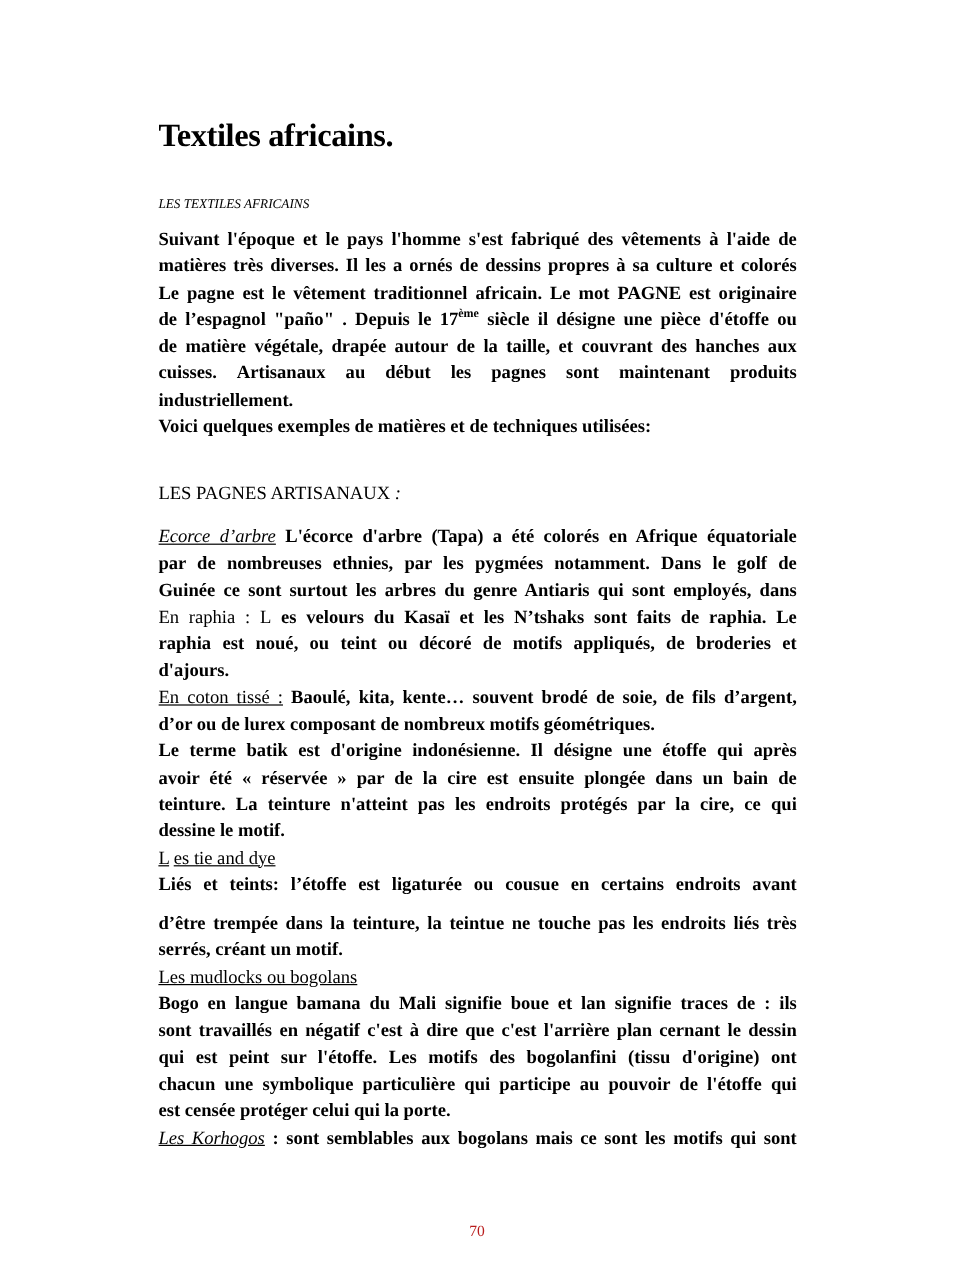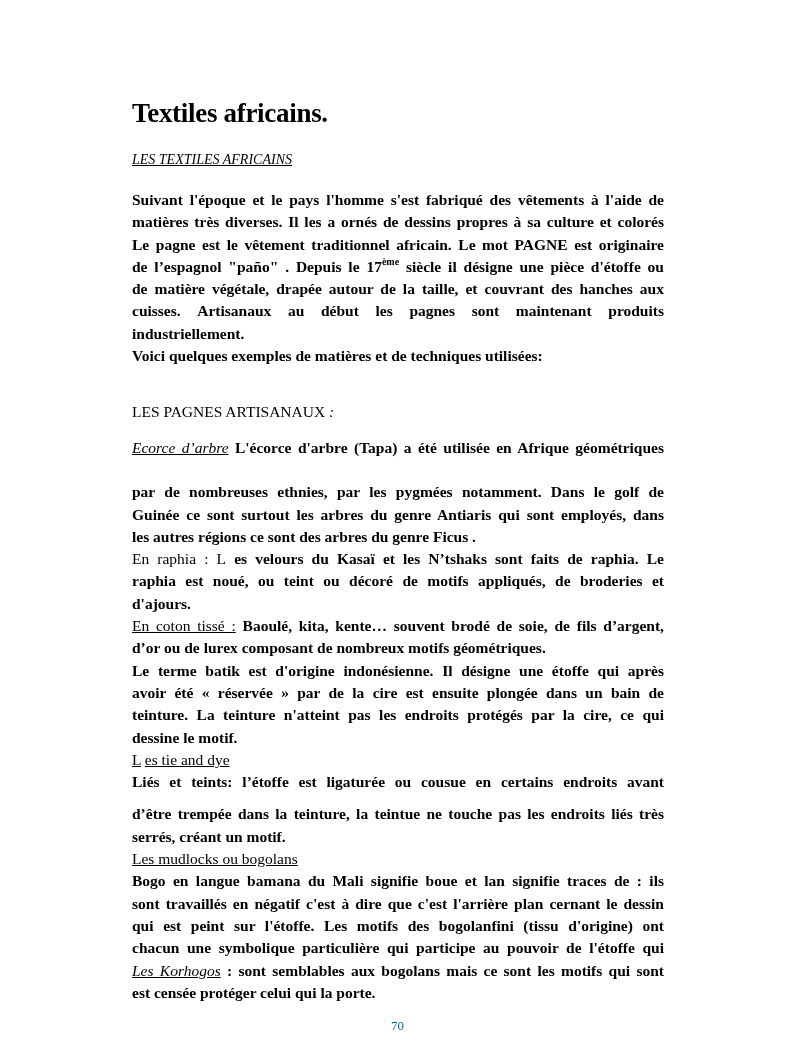--- a/index.html
+++ b/index.html
@@ -27,24 +27,23 @@
       left: 132px;
       top: 98px;
       font-size: 27px;
       font-weight: bold;
       letter-spacing: -0.3px;
       margin: 0;
     }
     .section {
       position: absolute;
       left: 132px;
-      top: 152px;
-      font-size: 14px;
+      top: 164px;
+      font-size: 11px;
       font-style: italic;
-      text-decoration: underline;
       margin: 0;
     }
     .body-text {
       position: absolute;
       left: 132px;
       width: 532px;
       font-size: 15.5px;
       line-height: 22.3px;
       margin: 0;
       text-align: justify;
@@ -63,21 +62,21 @@
       white-space: nowrap;
     }
     sup { font-size: 10px; line-height: 0; vertical-align: 7px; }
     .page-number {
       position: absolute;
       left: 0;
       width: 795px;
       top: 1018px;
       text-align: center;
       font-size: 13px;
-      color: #0369a1;
+      color: #b91c1c;
     }
   </style>
 </head>
 <body>
 
 <div class="page">
 
   <h1 class="title">Textiles africains.</h1>
 
   <p class="section">LES TEXTILES AFRICAINS</p>
@@ -107,25 +106,24 @@
 
   <div class="body-text" style="top:401px;">
     <span class="line">
       <span>LES PAGNES ARTISANAUX</span><span class="i"> :</span>
     </span>
   </div>
 
   <div class="body-text" style="top:437px;">
 
     <span class="line" style="text-align: justify; text-align-last: justify; white-space: normal; overflow: hidden;">
-      <span class="i u">Ecorce d’arbre</span><span class="bi"> L'écorce d'arbre (Tapa) a été utilisée en Afrique géométriques</span>
+      <span class="i u">Ecorce d’arbre</span><span class="bi"> L'écorce d'arbre (Tapa) a été colorés en Afrique équatoriale</span>
     </span>
-    <span class="line bi" style="text-align: justify; text-align-last: justify; white-space: normal; overflow: hidden; margin-top: 22px;">par de nombreuses ethnies, par les pygmées notamment. Dans le golf de</span>
+    <span class="line bi" style="text-align: justify; text-align-last: justify; white-space: normal; overflow: hidden;">par de nombreuses ethnies, par les pygmées notamment. Dans le golf de</span>
     <span class="line bi" style="text-align: justify; text-align-last: justify; white-space: normal; overflow: hidden;">Guinée ce sont surtout les arbres du genre Antiaris qui sont employés, dans</span>
-    <span class="line bi">les autres régions ce sont des arbres du genre Ficus .</span>
 
     <span class="line" style="text-align: justify; text-align-last: justify; white-space: normal; overflow: hidden;">
       <span>En raphia : L</span><span class="bi"> es velours du Kasaï et les N’tshaks sont faits de raphia. Le</span>
     </span>
     <span class="line bi" style="text-align: justify; text-align-last: justify; white-space: normal; overflow: hidden;">raphia est noué, ou teint ou décoré de motifs appliqués, de broderies et</span>
     <span class="line bi">d'ajours.</span>
 
     <span class="line" style="text-align: justify; text-align-last: justify; white-space: normal; overflow: hidden;">
       <span class="u"> En coton tissé :</span><span class="bi"> Baoulé, kita, kente… souvent brodé de soie, de fils d’argent,</span>
     </span>
@@ -143,21 +141,21 @@
     <span class="line bi" style="text-align: justify; text-align-last: justify; white-space: normal; overflow: hidden; margin-top: 10px;">d’être trempée dans la teinture, la teintue ne touche pas les endroits liés très</span>
     <span class="line bi">serrés, créant un motif.</span>
 
     <span class="line">
       <span class="u">Les mudlocks ou bogolans</span>
     </span>
     <span class="line bi" style="text-align: justify; text-align-last: justify; white-space: normal; overflow: hidden;"> Bogo en langue bamana du Mali signifie boue et lan signifie traces de : ils</span>
     <span class="line bi" style="text-align: justify; text-align-last: justify; white-space: normal; overflow: hidden;">sont travaillés en négatif c'est à dire que c'est l'arrière plan cernant le dessin</span>
     <span class="line bi" style="text-align: justify; text-align-last: justify; white-space: normal; overflow: hidden;">qui est peint sur l'étoffe. Les motifs des bogolanfini (tissu d'origine) ont</span>
     <span class="line bi" style="text-align: justify; text-align-last: justify; white-space: normal; overflow: hidden;">chacun une symbolique particulière qui participe au pouvoir de l'étoffe qui</span>
+    <span class="line bi">est censée protéger celui qui la porte.</span>
+
     <span class="line" style="text-align: justify; text-align-last: justify; white-space: normal; overflow: hidden;">
       <span class="i u">Les Korhogos</span><span class="bi"> : sont semblables aux bogolans mais ce sont les motifs qui sont</span>
     </span>
-
-    <span class="line bi">est censée protéger celui qui la porte.</span>
   </div>
 
   <div class="page-number">70</div>
 </div>
 
 </body></html>

